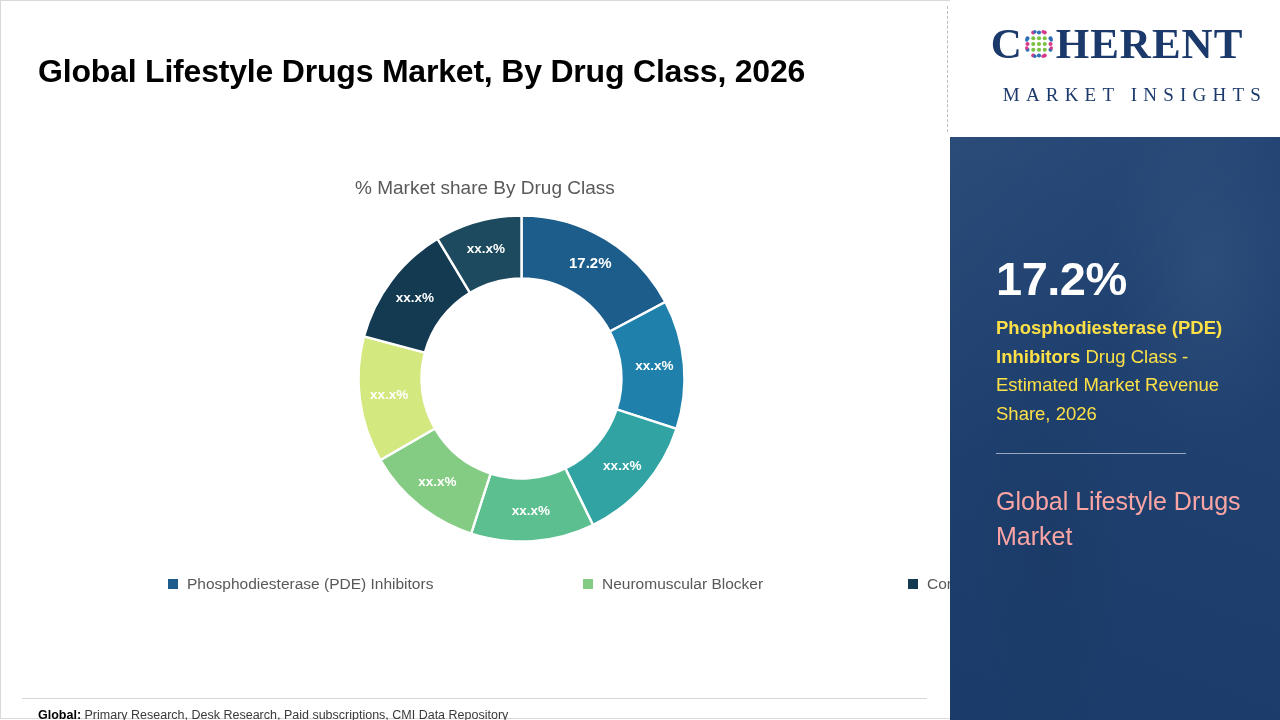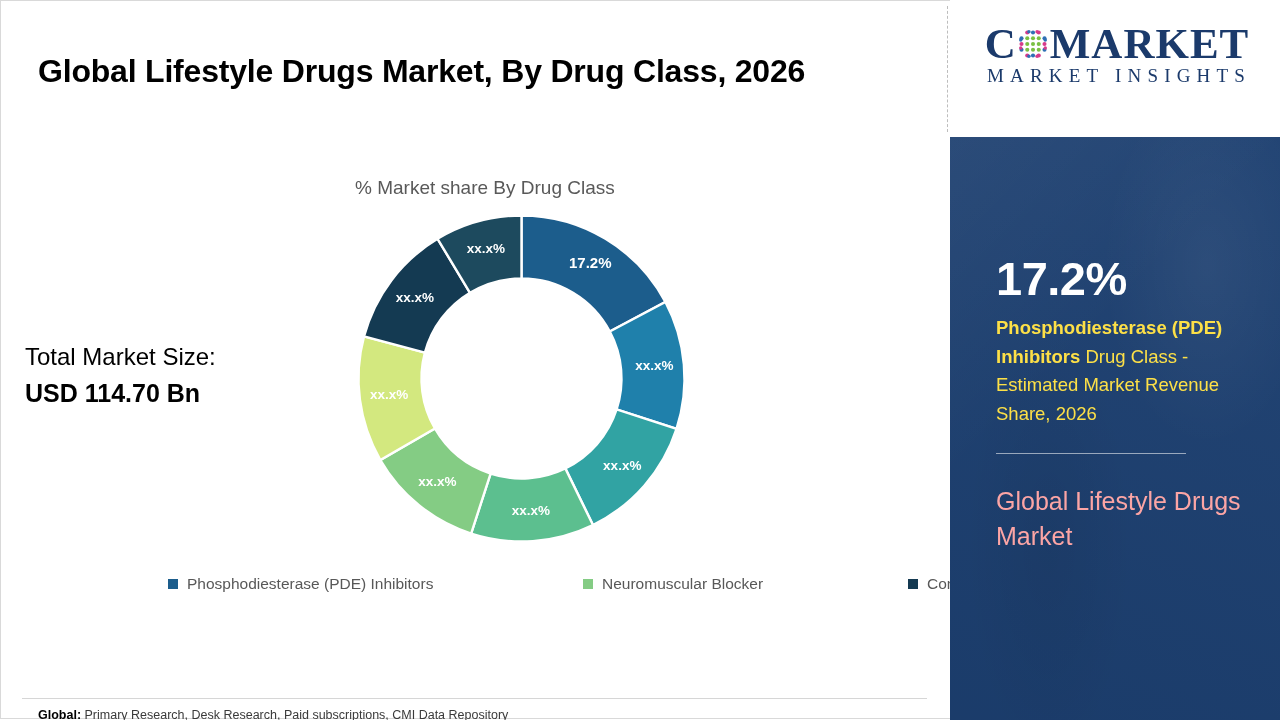--- a/index.html
+++ b/index.html
@@ -197,26 +197,26 @@
     letter-spacing: 1px;
     line-height: 1;
   }
   #logo-globe {
     width: 32px;
     height: 32px;
     margin: 0 1px 0 0;
     display: block;
   }
   #logo-row2 {
-    text-align: center;
+    text-align: right;
     font-family: "Liberation Serif", serif;
     font-size: 19px;
     color: #1b3a6b;
     letter-spacing: 6.2px;
-    margin-top: 0;
+    margin-top: 19px;
     padding-left: 4px;
   }
 
   #sidebar-panel {
     position: absolute;
     left: 0;
     top: 137px;
     width: 330px;
     height: 583px;
     background: #1c3f70;
@@ -273,24 +273,20 @@
 <div id="page">
 
   <div id="frame-border"></div>
 
   <div id="left-pane">
 
     <div id="title">Global Lifestyle Drugs Market, By Drug Class, 2026</div>
 
     <div id="chart-subtitle">% Market share By Drug Class</div>
 
-    <div id="market-size-block">
-      <div id="market-size-label">Total Market Size:</div>
-      <div id="market-size-value">USD 114.70 Bn</div>
-    </div>
 
     <div id="donut-wrap">
       <svg id="donut-svg" viewBox="0 0 335 335">
         <g id="donut-slices">
             <path d="M 167.5 4.5 A 163 163 0 0 1 311.4204576360051 90.9761352658998 L 255.7947592858927 120.55284372141091 A 100 100 0 0 0 167.5 67.5 Z" fill="#1c5d8c" stroke="#ffffff" stroke-width="2.4"></path>
             <path d="M 311.4204576360051 90.9761352658998 A 163 163 0 0 1 322.52221215611 217.86977008311644 L 262.60565162951536 198.40169943749473 A 100 100 0 0 0 255.7947592858927 120.55284372141091 Z" fill="#1f80ab" stroke="#ffffff" stroke-width="2.4"></path>
             <path d="M 322.52221215611 217.86977008311644 A 163 163 0 0 1 238.95449692661964 314.0034295467642 L 211.33711467890774 257.37940462991673 A 100 100 0 0 0 262.60565162951536 198.40169943749473 Z" fill="#31a3a3" stroke="#ffffff" stroke-width="2.4"></path>
             <path d="M 238.95449692661964 314.0034295467642 A 163 163 0 0 1 117.1302299168836 322.5222121561101 L 136.59830056250527 262.60565162951536 A 100 100 0 0 0 211.33711467890774 257.37940462991673 Z" fill="#5cbf8f" stroke="#ffffff" stroke-width="2.4"></path>
             <path d="M 117.1302299168836 322.5222121561101 A 163 163 0 0 1 26.337859183136487 249 L 80.89745962155612 217.5 A 100 100 0 0 0 136.59830056250527 262.60565162951536 Z" fill="#84cc84" stroke="#ffffff" stroke-width="2.4"></path>
             <path d="M 26.337859183136487 249 A 163 163 0 0 1 10.054090314881847 125.31249564828919 L 70.90741737109316 141.61809548974796 A 100 100 0 0 0 80.89745962155612 217.5 Z" fill="#d3e87f" stroke="#ffffff" stroke-width="2.4"></path>
@@ -367,21 +363,21 @@
                 <circle cx="7.505000000000003" cy="23.835" r="3.4849999999999994" fill="#2f6fb5"></circle>
                 <circle cx="7.505000000000003" cy="40.165" r="3.4849999999999994" fill="#d63a8a"></circle>
                 <circle cx="56.495" cy="23.835" r="3.4849999999999994" fill="#2f6fb5"></circle>
                 <circle cx="56.495" cy="40.165" r="3.4849999999999994" fill="#d63a8a"></circle>
                 <circle cx="23.835" cy="7.505000000000003" r="3.4849999999999994" fill="#2f6fb5"></circle>
                 <circle cx="40.165" cy="7.505000000000003" r="3.4849999999999994" fill="#d63a8a"></circle>
                 <circle cx="23.835" cy="56.495" r="3.4849999999999994" fill="#2f6fb5"></circle>
                 <circle cx="40.165" cy="56.495" r="3.4849999999999994" fill="#d63a8a"></circle>
               </g>
           </svg>
-          <span class="logo-letter">MARKET</span>
+          <span class="logo-letter">HERENT</span>
         </div>
         <div id="logo-row2">MARKET INSIGHTS</div>
       </div>
     </div>
 
     <div id="sidebar-panel">
       <div id="panel-texture"></div>
       <div id="panel-content">
         <div id="panel-pct">17.2%</div>
         <div id="panel-desc"><span class="bold">Phosphodiesterase (PDE) Inhibitors</span><span> Drug Class - Estimated Market Revenue Share, 2026</span></div>

